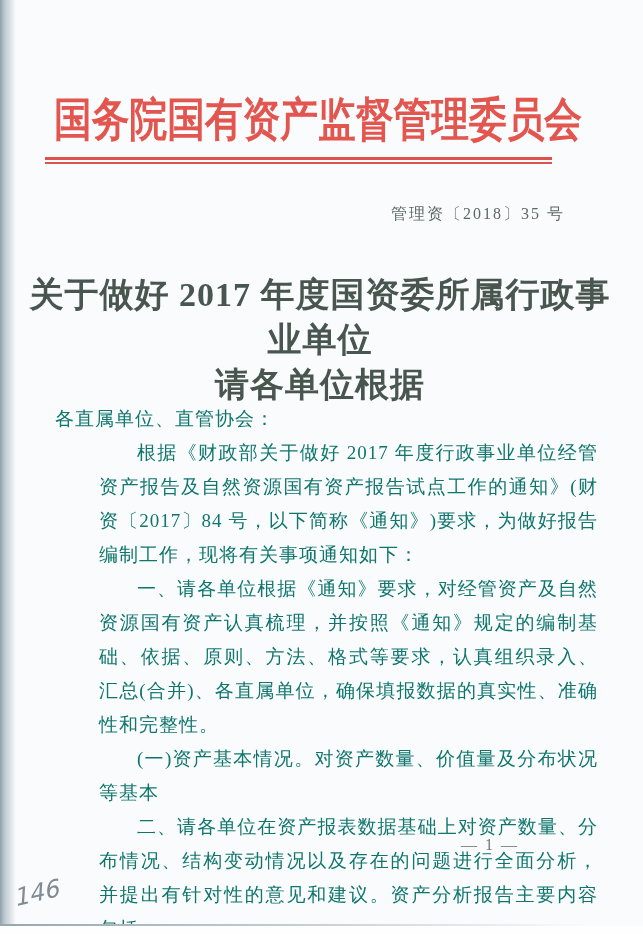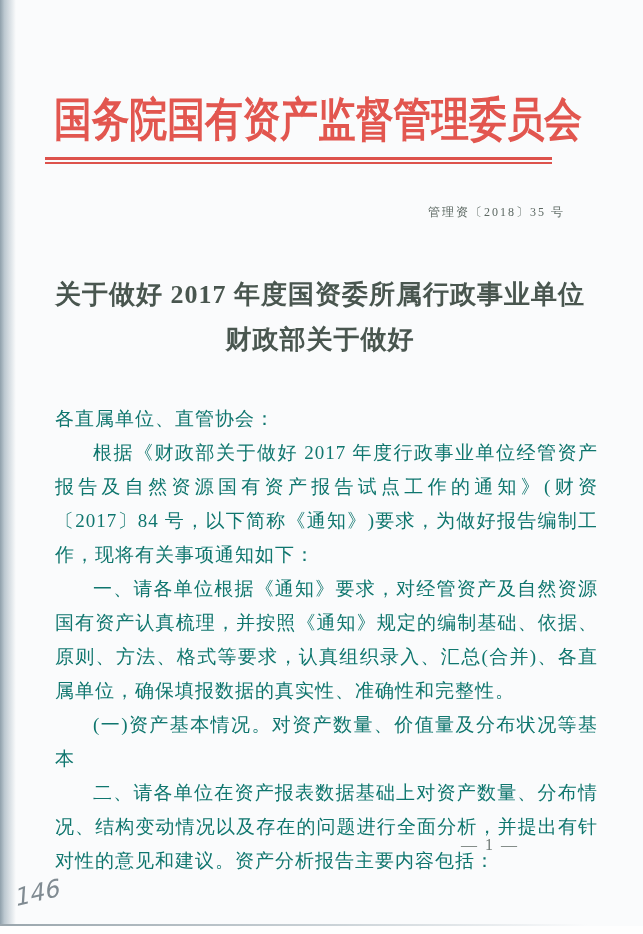--- a/index.html
+++ b/index.html
@@ -57,50 +57,51 @@
     width: 507px;
     height: 2px;
     border-top: 3px solid #dd524c;
     border-bottom: 2px solid #dd524c;
   }
   .doc-number {
     position: absolute;
     left: 0; top: 204px;
     width: 565px;
     text-align: right;
-    font-size: 12px;
+    font-size: 16px;
     letter-spacing: 2px;
     color: #5c6862;
   }
   .notice-title {
     position: absolute;
     left: 20px; top: 272px;
     width: 600px;
     text-align: center;
-    font-size: 26px;
+    font-size: 34px;
     font-weight: bold;
     line-height: 45px;
     letter-spacing: 1px;
     color: #49564f;
   }
   .body-text {
     position: absolute;
     left: 55px; top: 402px;
     width: 543px;
     font-size: 19px;
     line-height: 34px;
     letter-spacing: 1px;
     color: #0f766e;
     text-align: justify;
   }
   .body-text p {
     margin: 0;
   }
   .body-text p.indent {
     text-indent: 2em;
+    margin-left: 44px;
   }
   .page-number {
     position: absolute;
     left: 440px; top: 836px;
     width: 100px;
     text-align: center;
     font-size: 16px;
     letter-spacing: 2px;
     color: #707a76;
   }
@@ -121,21 +122,21 @@
 <div class="scan-page">
 
   <div class="letterhead">国务院国有资产监督管理委员会</div>
 
   <div class="red-separator"></div>
 
   <div class="doc-number">管理资〔2018〕35 号</div>
 
   <div class="notice-title">
     <div>关于做好 2017 年度国资委所属行政事业单位</div>
-    <div>财政部关于做好</div>
+    <div>请各单位根据</div>
   </div>
 
   <div class="body-text">
     <p>各直属单位、直管协会：</p>
     <p class="indent">根据《财政部关于做好 2017 年度行政事业单位经管资产报告及自然资源国有资产报告试点工作的通知》(财资〔2017〕84 号，以下简称《通知》)要求，为做好报告编制工作，现将有关事项通知如下：</p>
     <p class="indent">一、请各单位根据《通知》要求，对经管资产及自然资源国有资产认真梳理，并按照《通知》规定的编制基础、依据、原则、方法、格式等要求，认真组织录入、汇总(合并)、各直属单位，确保填报数据的真实性、准确性和完整性。</p>
     <p class="indent">(一)资产基本情况。对资产数量、价值量及分布状况等基本</p>
     <p class="indent">二、请各单位在资产报表数据基础上对资产数量、分布情况、结构变动情况以及存在的问题进行全面分析，并提出有针对性的意见和建议。资产分析报告主要内容包括：</p>
   </div>
 

